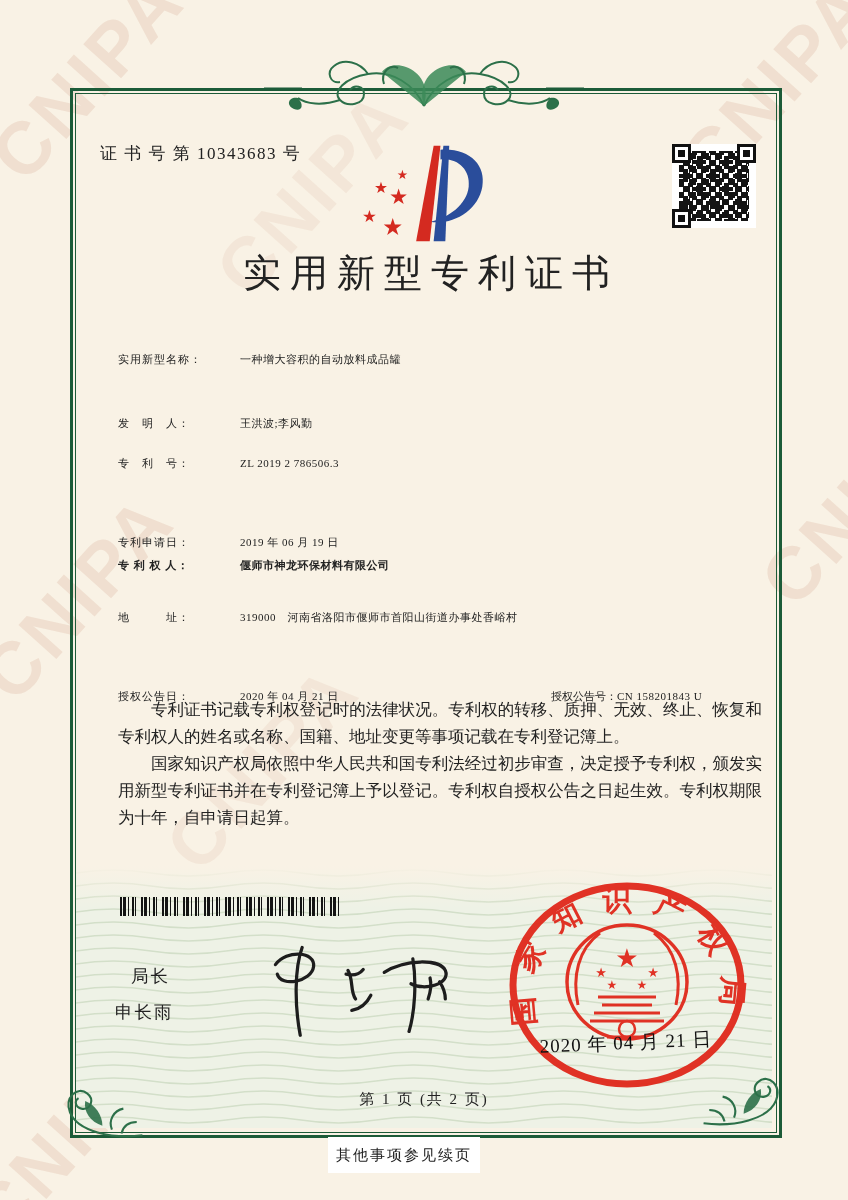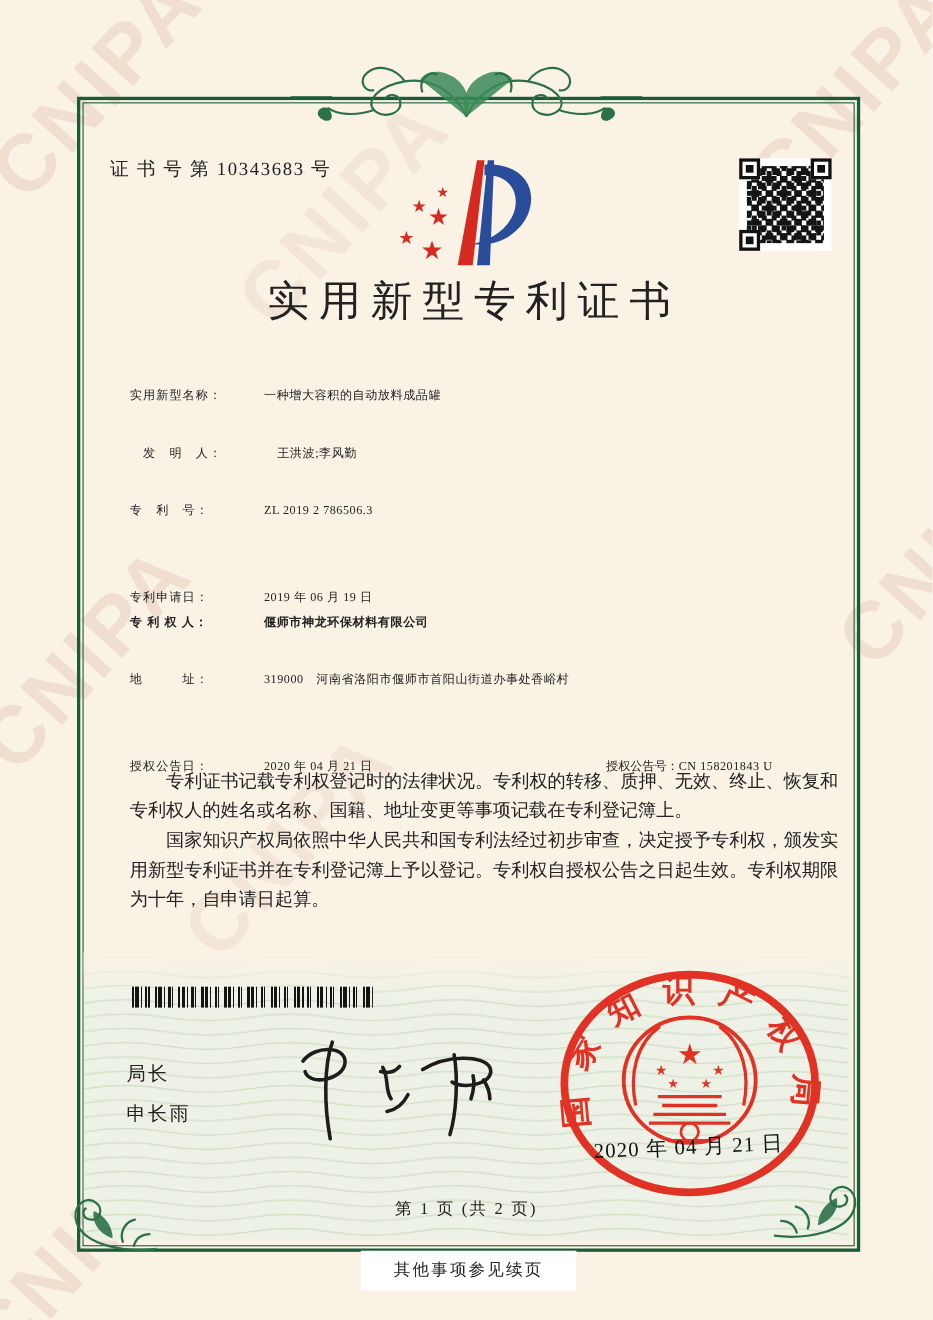--- a/index.html
+++ b/index.html
@@ -62,34 +62,34 @@
   .barcode{
     position:absolute; left:120px; top:897px; width:219px; height:19px; z-index:4;
     background:repeating-linear-gradient(90deg,
       #141414 0 2px, rgba(0,0,0,0) 2px 3px,
       #141414 3px 6px, rgba(0,0,0,0) 6px 8px,
       #141414 8px 9px, rgba(0,0,0,0) 9px 12px,
       #141414 12px 14px, rgba(0,0,0,0) 14px 15px,
       #141414 15px 16px, rgba(0,0,0,0) 16px 21px);
   }
   
-  .signer-title{position:absolute; left:115px; top:964px; font-size:17.5px; letter-spacing:2px; z-index:4;}
+  .signer-title{position:absolute; left:131px; top:964px; font-size:17.5px; letter-spacing:2px; z-index:4;}
   .signer-name{position:absolute; left:115px; top:1000px; font-size:17.5px; letter-spacing:2px; z-index:4;}
   .signature{position:absolute; left:250px; top:936px; z-index:4;}
   
   .seal{position:absolute; left:502px; top:877px; z-index:4; opacity:0.93;}
   .seal-date{
     position:absolute; left:516px; top:1030px; width:220px; text-align:center;
     font-size:19px; letter-spacing:1px; color:#111; transform:rotate(-2.5deg); z-index:5;
   }
   
   .page-num{position:absolute; left:0; top:1090px; width:100%; text-align:center;
     font-size:15px; letter-spacing:2px; z-index:4;font-family:Liberation Serif, serif;}
   .note-box{
-    position:absolute; left:328px; top:1137px; width:196px; height:36px; background:#fff;
+    position:absolute; left:328px; top:1137px; width:152px; height:36px; background:#fff;
     text-align:center; line-height:36px; font-size:15px; letter-spacing:2px; z-index:4;
   }
 </style>
 </head>
 <body>
 
 <div class="page">
 
   <span class="wm" style="left:-35px; top:35px;">CNIPA</span>
   <span class="wm light" style="left:190px; top:150px;">CNIPA</span>
@@ -171,21 +171,21 @@
     <div class="finder tl"></div>
     <div class="finder tr"></div>
     <div class="finder bl"></div>
   </div>
 
   <div class="title">实用新型专利证书</div>
 
   <div class="row" style="top:352px;">
     <span class="lbl">实用新型名称：</span><span class="val">一种增大容积的自动放料成品罐</span>
   </div>
-  <div class="row" style="top:404px;margin-left:12px;">
+  <div class="row" style="top:416px;">
     <span class="lbl">发　明　人：</span><span class="val">王洪波;李风勤</span>
   </div>
   <div class="row" style="top:456px;">
     <span class="lbl">专　利　号：</span><span class="val">ZL 2019 2 786506.3</span>
   </div>
   <div class="row" style="top:507px;margin-top:28px;">
     <span class="lbl">专利申请日：</span><span class="val">2019 年 06 月 19 日</span>
   </div>
   <div class="row" style="top:558px;font-weight:bold;">
     <span class="lbl">专 利 权 人：</span><span class="val">偃师市神龙环保材料有限公司</span>

